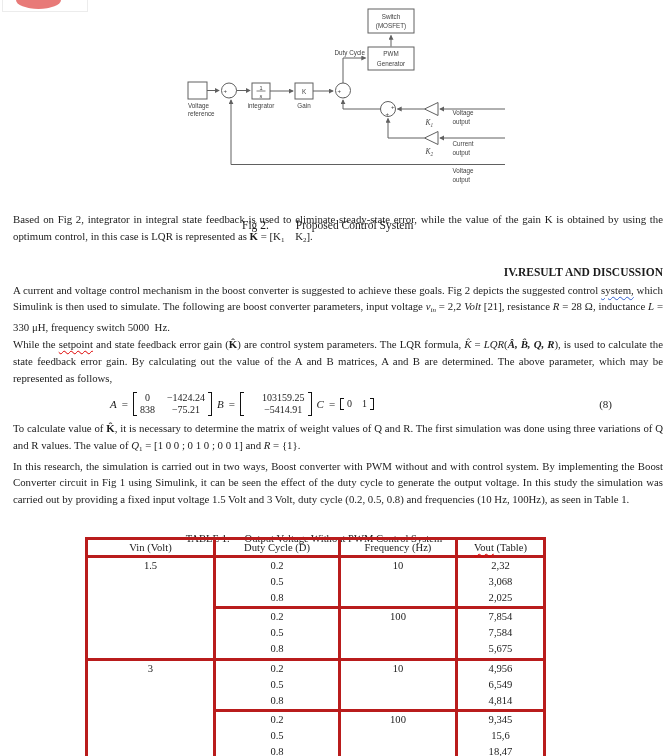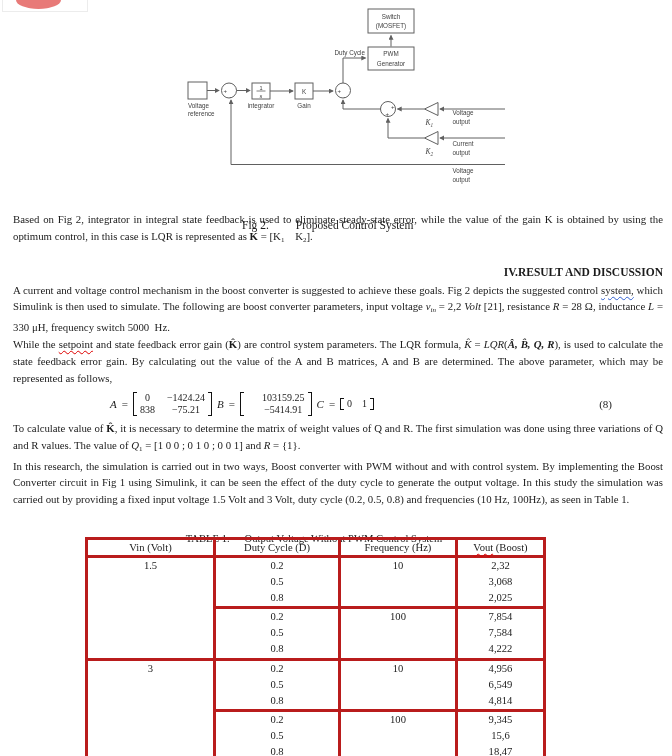--- a/index.html
+++ b/index.html
@@ -180,21 +180,21 @@
         <col style="width:128px">
         <col style="width:125px">
         <col style="width:117px">
         <col style="width:88px">
       </colgroup>
     <thead>
       <tr>
         <th><span>Vin (Volt)</span></th>
         <th><span>Duty Cycle (D)</span></th>
         <th><span>Frequency (Hz)</span></th>
-        <th><span class="run-sqr">Vout</span><span> (Boost)</span></th>
+        <th><span class="run-sqr">Vout</span><span> (Table)</span></th>
       </tr>
     </thead>
     <tbody>
       <tr>
         <td rowspan="2">
             <div>1.5</div>
           </td>
         <td>
           <div>0.2</div>
             <div>0.5</div>
@@ -214,21 +214,21 @@
           <div>0.2</div>
             <div>0.5</div>
             <div>0.8</div>
         </td>
         <td>
             <div>100</div>
           </td>
         <td>
           <div>7,854</div>
             <div>7,584</div>
-            <div>4,222</div>
+            <div>5,675</div>
         </td>
       </tr>
       <tr>
         <td rowspan="2">
             <div>3</div>
           </td>
         <td>
           <div>0.2</div>
             <div>0.5</div>
             <div>0.8</div>

